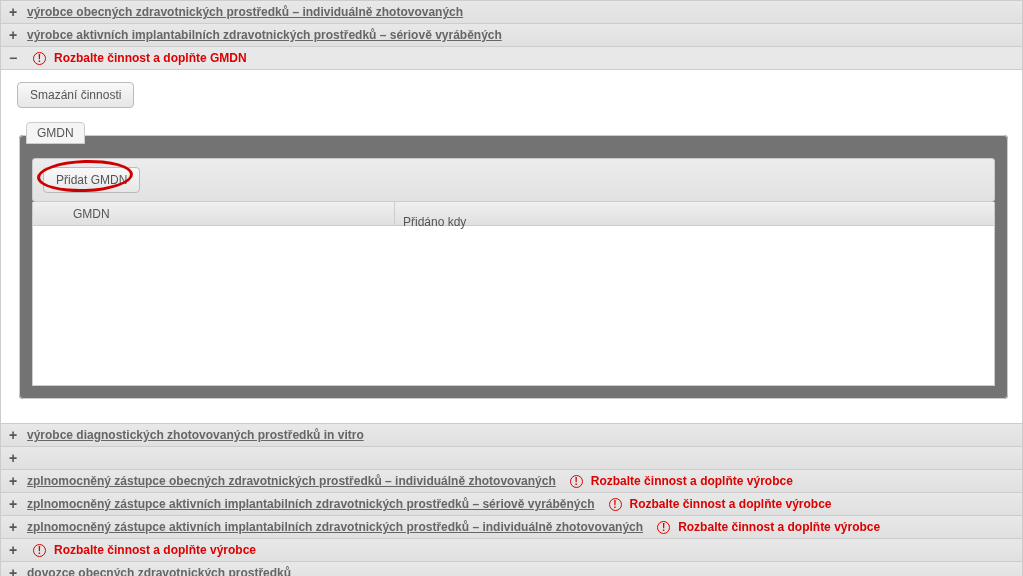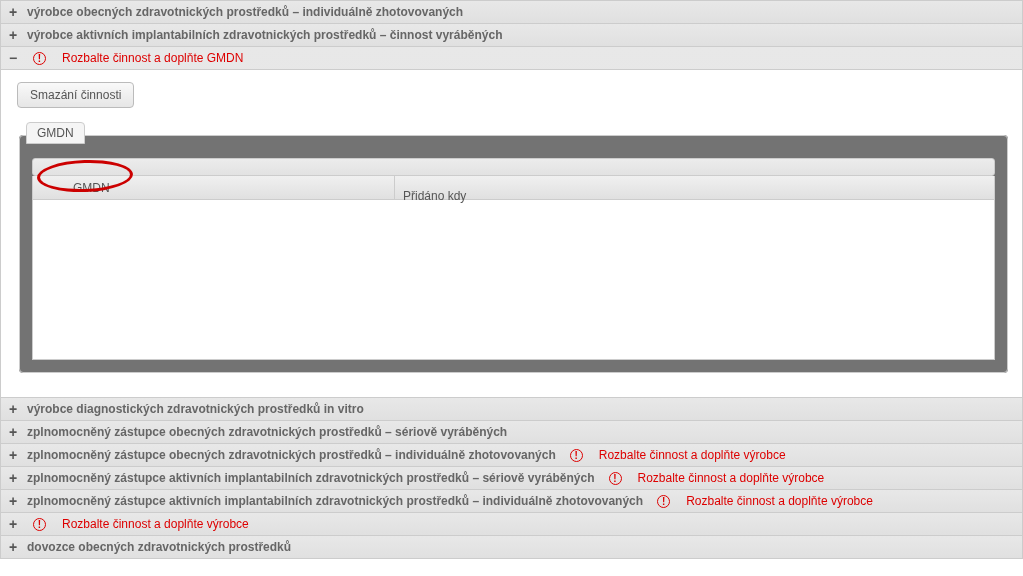--- a/index.html
+++ b/index.html
@@ -30,38 +30,39 @@
     width: 12px;
     text-align: center;
     font-weight: bold;
     color: #555;
     line-height: 1;
     font-size: 14px;
   }
   .acc-title {
     font-weight: bold;
     color: #666;
+    text-decoration: underline;
   }
   .warn-icon {
     display: inline-block;
     width: 13px; height: 13px;
     border: 1.5px solid #d00;
     border-radius: 50%;
     color: #d00;
     font-weight: bold;
     font-size: 10px;
     line-height: 11px;
     text-align: center;
     margin-left: 6px;
     flex: 0 0 auto;
   }
   .warn-text {
     color: #d00;
-    font-weight: normal;
-    margin-left: 8px;
+    font-weight: bold;
+    margin-left: 0;
   }
   .acc-body {
     background: #fff;
     border-top: 1px solid #ccc;
     padding: 12px 12px 24px 16px;
   }
   .btn {
     display: inline-block;
     border: 1px solid #bbb;
     border-radius: 4px;
@@ -142,55 +143,55 @@
 <div id="accordion">
     <div class="acc-item">
       <div class="acc-header">
         <span class="expander">+</span>
         <span class="acc-title">výrobce obecných zdravotnických prostředků – individuálně zhotovovaných</span>
       </div>
     </div>
     <div class="acc-item">
       <div class="acc-header">
         <span class="expander">+</span>
-        <span class="acc-title">výrobce aktivních implantabilních zdravotnických prostředků – činnost vyráběných</span>
+        <span class="acc-title">výrobce aktivních implantabilních zdravotnických prostředků – sériově vyráběných</span>
       </div>
     </div>
     <div class="acc-item">
       <div class="acc-header">
         <span class="expander">−</span>
         <span class="warn-icon">!</span>
         <span class="warn-text">Rozbalte činnost a doplňte GMDN</span>
       </div>
       <div class="acc-body">
       <button class="btn">Smazání činnosti</button>
       <fieldset class="gmdn-box">
         <legend>GMDN</legend>
         <div class="inner-panel">
           <div class="circle"></div>
+          <button class="btn">Přidat GMDN</button>
         </div>
         <div class="table-head">
           <div class="th spacer"></div>
           <div class="th gmdn">GMDN</div>
           <div class="th kdy">Přidáno kdy</div>
         </div>
         <div class="table-body"></div>
       </fieldset>
     </div>
     </div>
     <div class="acc-item">
       <div class="acc-header">
         <span class="expander">+</span>
-        <span class="acc-title">výrobce diagnostických zdravotnických prostředků in vitro</span>
-      </div>
-    </div>
-    <div class="acc-item">
-      <div class="acc-header">
-        <span class="expander">+</span>
-        <span class="acc-title">zplnomocněný zástupce obecných zdravotnických prostředků – sériově vyráběných</span>
+        <span class="acc-title">výrobce diagnostických zhotovovaných prostředků in vitro</span>
+      </div>
+    </div>
+    <div class="acc-item">
+      <div class="acc-header">
+        <span class="expander">+</span>
       </div>
     </div>
     <div class="acc-item">
       <div class="acc-header">
         <span class="expander">+</span>
         <span class="acc-title">zplnomocněný zástupce obecných zdravotnických prostředků – individuálně zhotovovaných</span>
         <span class="warn-icon">!</span>
         <span class="warn-text">Rozbalte činnost a doplňte výrobce</span>
       </div>
     </div>

